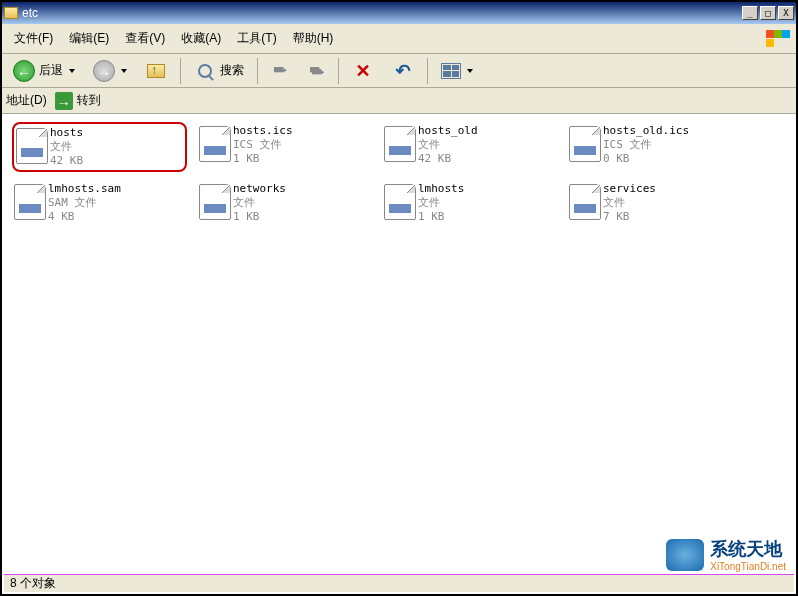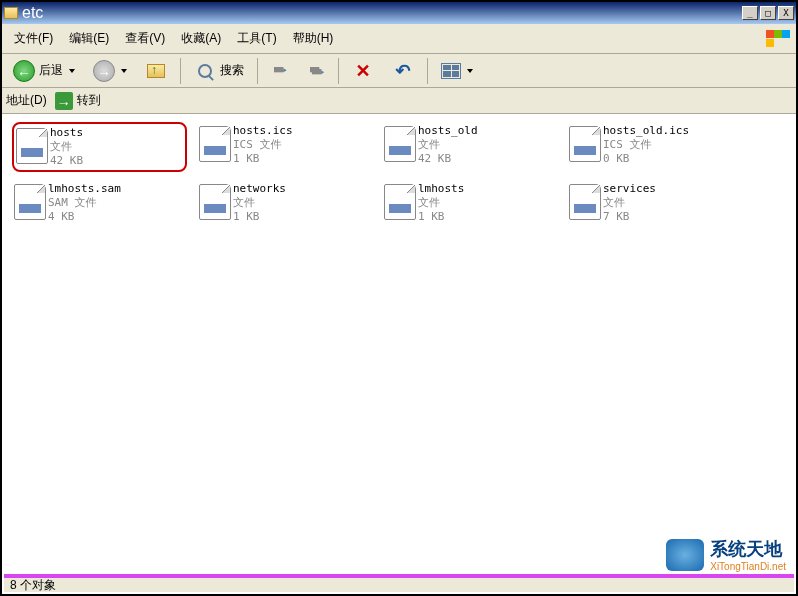--- a/index.html
+++ b/index.html
@@ -1,19 +1,19 @@
 <!DOCTYPE html>
 <html><head>
 <meta charset="utf-8">
 <style>
 * { box-sizing: border-box; margin: 0; padding: 0; }
 body { font-family: "Tahoma", "SimSun", sans-serif; font-size: 11px; background: #fff; width: 798px; height: 596px; position: relative; border: 2px solid #000; }
 .titlebar { background: linear-gradient(#0a246a, #a6caf0); height: 22px; display: flex; align-items: center; padding: 0 2px; color: #fff; }
 .titlebar .folder-ic { width: 14px; height: 12px; background: linear-gradient(#ffe9a2,#e6c05a); border: 1px solid #b08b2a; margin-right: 4px; }
-.titlebar .title { flex: 1; font-size: 16px; }
+.titlebar .title { flex: 1; font-size: 12px; }
 .winbtns { display: flex; gap: 2px; }
 .winbtn { width: 16px; height: 14px; background: #d4d0c8; border: 1px solid #fff; border-right-color:#404040; border-bottom-color:#404040; font-size: 9px; display:flex; align-items:center; justify-content:center; font-family: monospace; color:#000; }
 .menubar { background: #ece9d8; height: 30px; display: flex; align-items: center; border-bottom: 1px solid #aca899; padding-left: 4px; position: relative; }
 .menuitem { padding: 2px 8px; font-size: 12px; cursor: default; }
 .menubar .flag { position: absolute; right: 6px; width: 24px; height: 18px; display:flex; flex-wrap:wrap; }
 .flag span { width:8px; height:8px; }
 .flag .r{background:#f25022}.flag .g{background:#7fba00}.flag .b{background:#00a4ef}.flag .y{background:#ffb900}
 .toolbar { background: #ece9d8; height: 34px; display: flex; align-items: center; border-bottom: 1px solid #aca899; padding: 0 4px; gap: 4px; }
 .tbtn { display: flex; align-items: center; gap: 4px; padding: 2px 6px; font-size: 12px; border: 1px solid transparent; border-radius: 3px; cursor: default; }
 .circ { width: 22px; height: 22px; border-radius: 50%; display:flex; align-items:center; justify-content:center; font-size:14px; color:#fff; }
@@ -43,21 +43,21 @@
 .docicon { width:32px; height:36px; background:#fff; border:1px solid #888; border-radius:2px 5px 2px 2px; position:relative; flex-shrink:0; margin-top:2px; }
 .docicon::before { content:""; position:absolute; top:0; right:0; width:8px; height:8px; background:linear-gradient(135deg,#fff 45%,#888 50%,#ddd 55%); }
 .docicon .bar { position:absolute; left:4px; right:4px; height:9px; bottom:6px; background:#6a8ac0; display:flex; gap:1px; padding:1px; align-items:flex-end; }
 .docicon .bar span { flex:1; background:#c03030; }
 .docicon .bar span:nth-child(2){background:#e0c030}
 .docicon .bar span:nth-child(3){background:#30a030}
 .filetext { font-size:11px; line-height:14px; font-family:"SimSun",monospace; }
 .filetext .fname { color:#000; }
 .filetext .ftype { color:#888; }
 .filetext .fsize { color:#888; }
-.sbar { position:absolute; bottom:2px; left:2px; right:2px; height:18px; background:#ece9d8; border-top:4px solid #d946ef; display:flex; align-items:center; padding:0 6px; font-size:12px; }
+.sbar { position:absolute; bottom:2px; left:2px; right:2px; height:18px; background:#ece9d8; border-top:1px solid #d946ef; display:flex; align-items:center; padding:0 6px; font-size:12px; }
 .watermark { position:absolute; right:10px; bottom:22px; display:flex; align-items:center; gap:6px; font-size:14px; z-index:5; }
 .watermark .shield { width:38px; height:32px; background:radial-gradient(#6ab0e0,#1a6ab0); border-radius:6px; }
 .watermark .wm-zh { font-weight:bold; color:#06407e; font-size:18px; text-shadow:0 0 2px #fff,0 0 2px #fff; }
 .watermark .wm-en { font-size:10px; color:#e08020; display:block; }
 .share { width:18px; height:16px; }
 .share svg { width:100%; height:100%; }
 </style>
 </head>
 <body>
 

